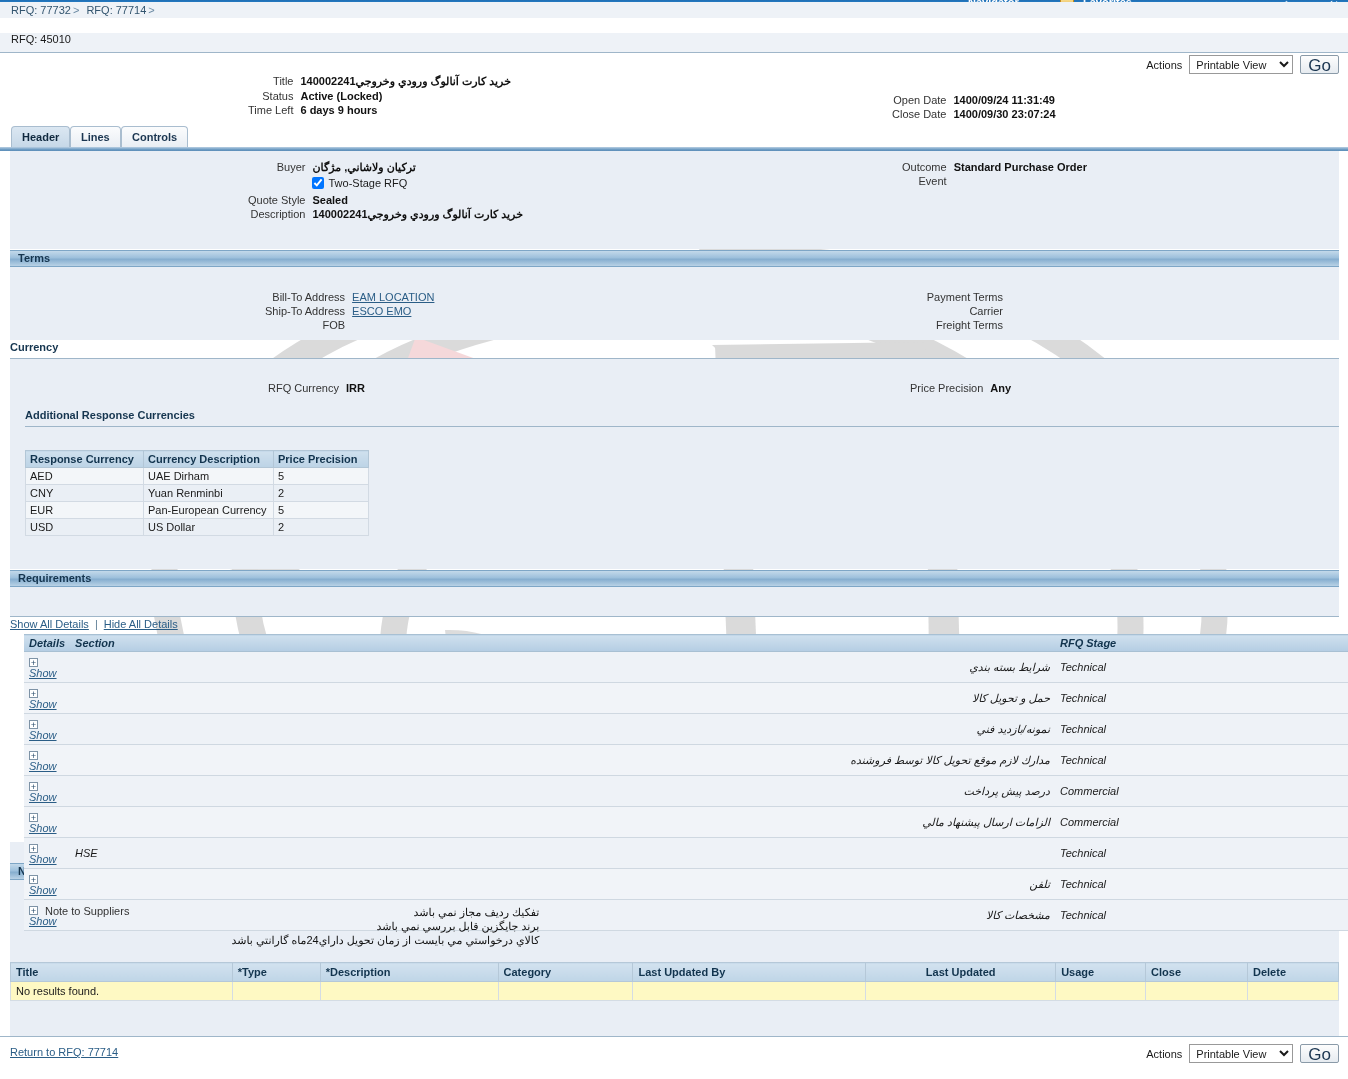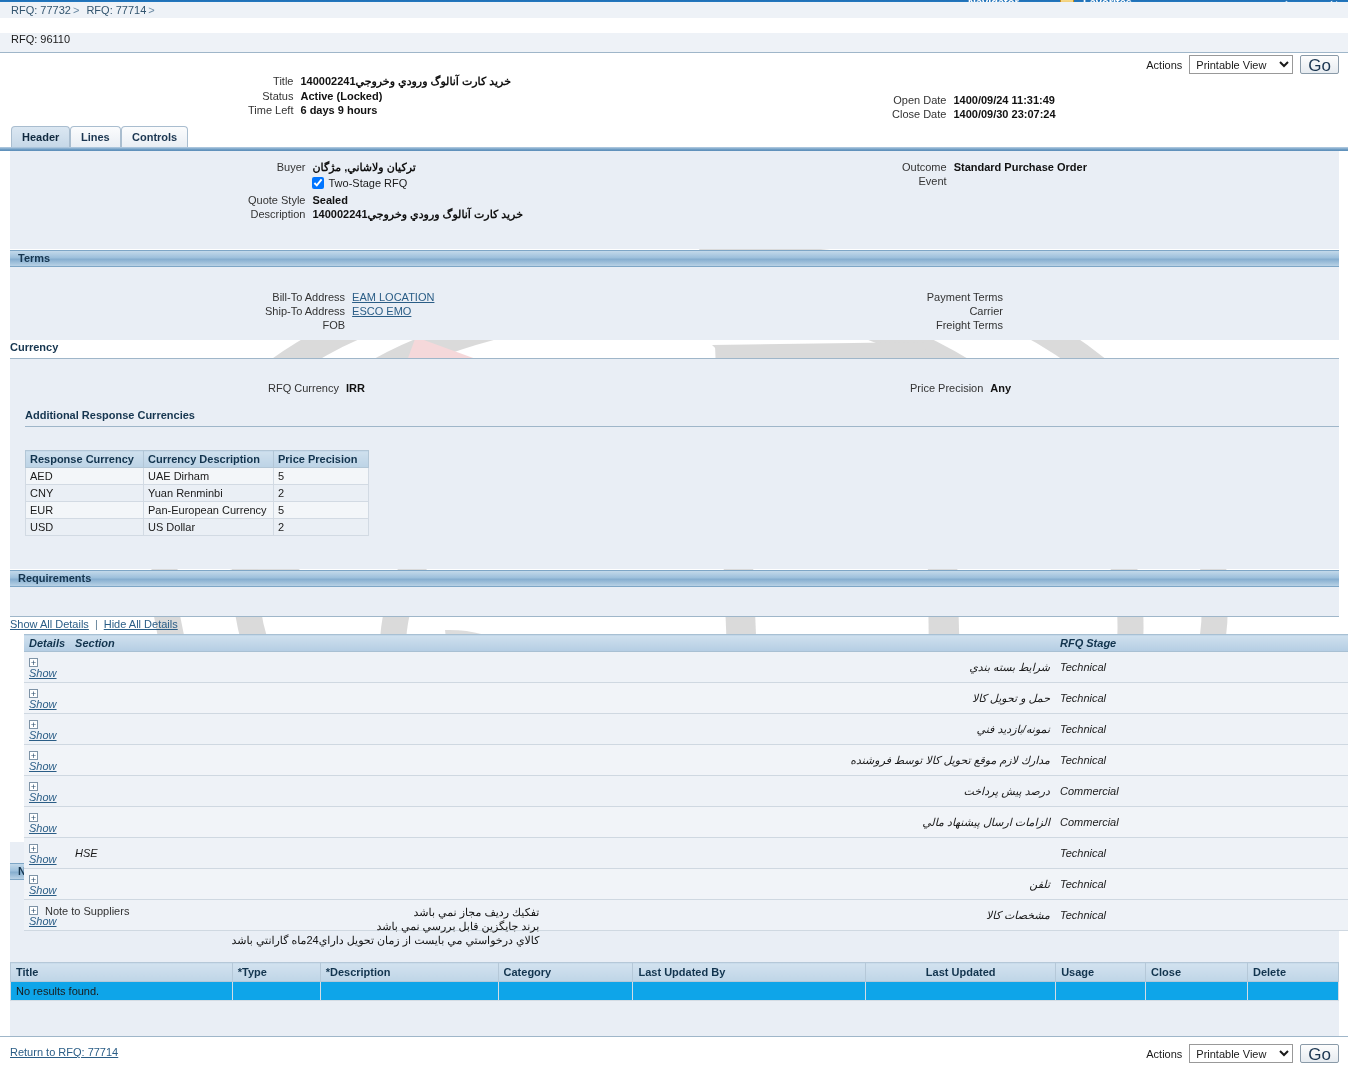--- a/index.html
+++ b/index.html
@@ -274,21 +274,21 @@
     background: linear-gradient(to bottom, #d2e2ef 0%, #bfd5e7 100%);
     color: #12344e; font-weight: bold;
     text-align: left;
     padding: 3px 5px;
     border: 1px solid #b5c8d8;
     white-space: nowrap;
   }
   table.att td {
     padding: 3px 5px;
     border: 1px solid #d4dce4;
-    background: #0ea5e9;
+    background: #fef9c3;
     height: 15px;
   }
 
   
   .footer-rule {
     position: absolute; left: 0; top: 1036px;
     width: 1348px; height: 1px; background: #9fb6c9;
   }
   .footer-link {
     position: absolute; left: 10px; top: 1046px;
@@ -318,21 +318,21 @@
     <span class="tb-icon"></span>
     <span class="tb-label tb-fav">Favorites</span>
     <span class="tb-dot" style="left:1283px;">⌂</span>
     <span class="tb-dot" style="left:1330px;">↪</span>
   </div>
 
   <div class="breadcrumb">
     <a class="bc-item">RFQ: 77732</a><span class="bc-sep">&gt;</span>
     <a class="bc-item">RFQ: 77714</a><span class="bc-sep">&gt;</span>
   </div>
-  <div class="page-title-row">RFQ: 96110</div>
+  <div class="page-title-row">RFQ: 45010</div>
 
   <div class="actions-bar top">
     <div class="actions-inner">
       <span class="actions-label">Actions</span>
       <select class="act-select">
         <option>Printable View</option>
       </select>
       <button class="go-btn">Go</button>
     </div>
   </div>

